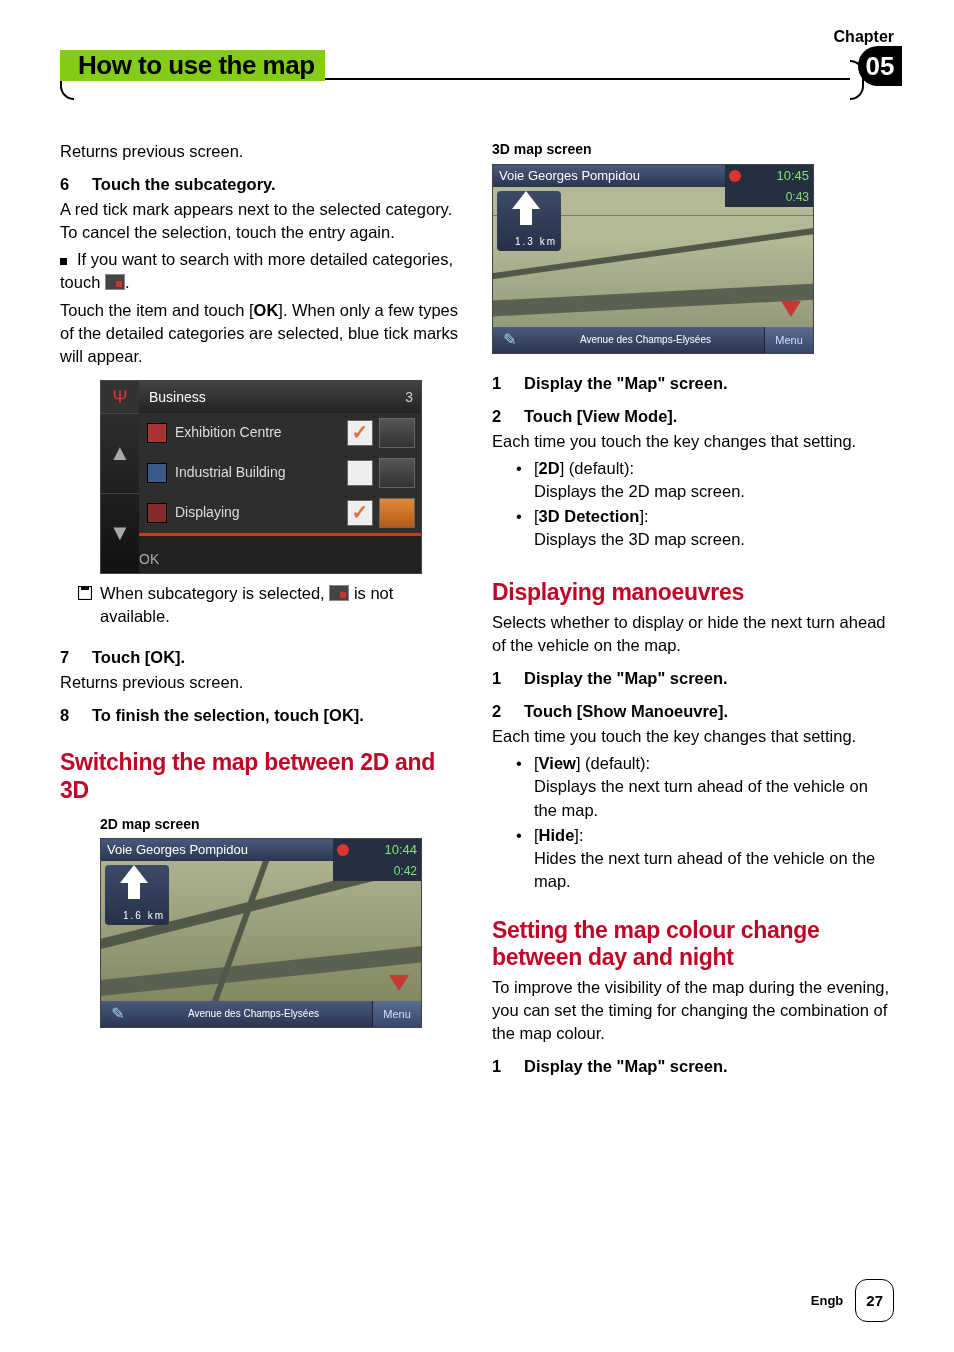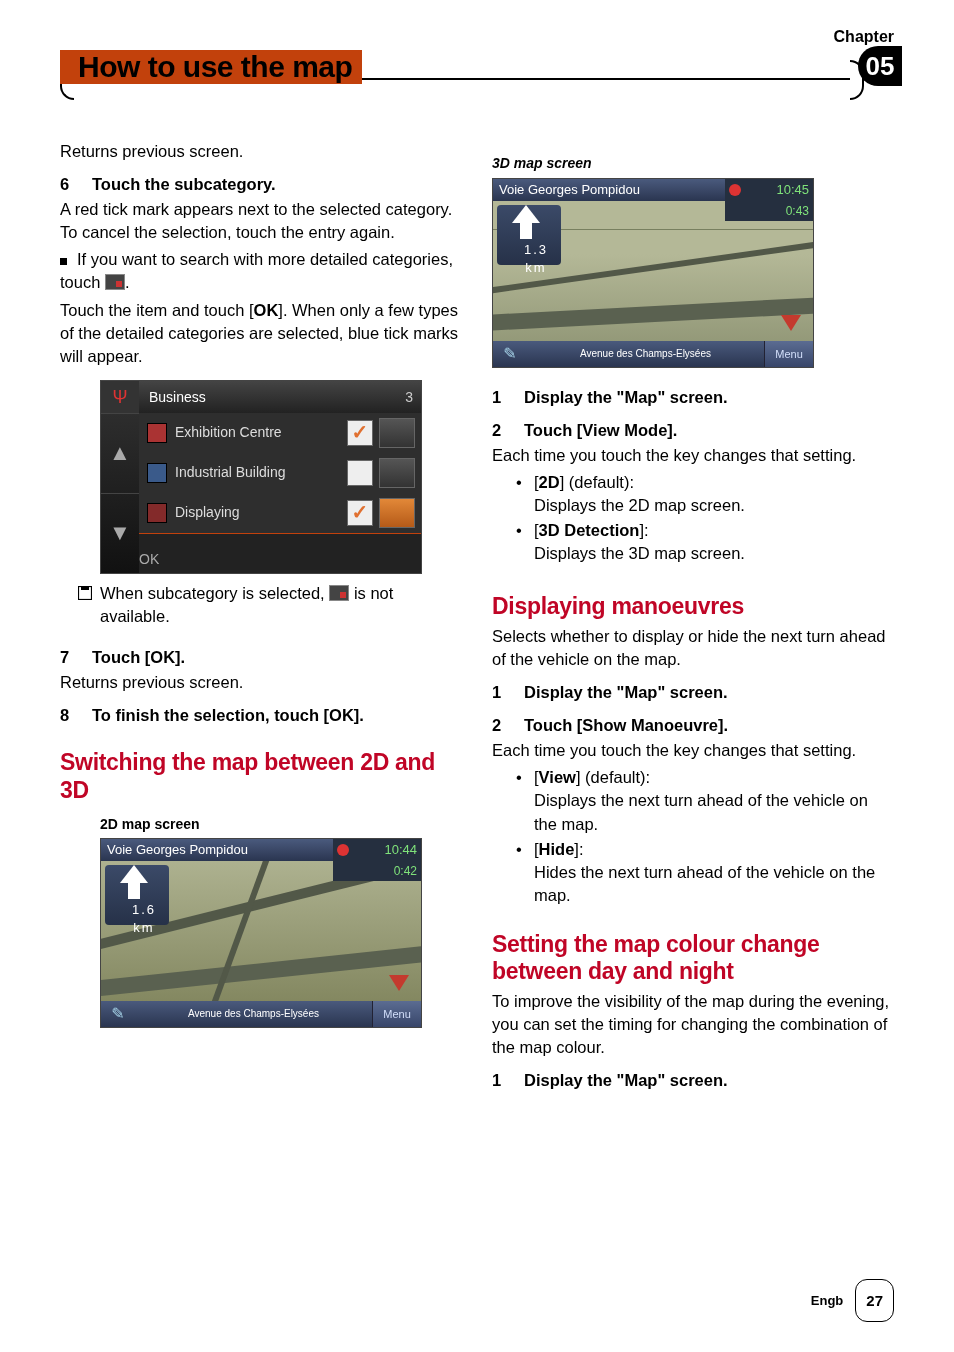--- a/index.html
+++ b/index.html
@@ -46,23 +46,23 @@
     border-bottom: none;
     border-radius: 2px 0 0 0;
     background: #fff;
     transform: rotate(0deg);
     display: none;
   }
   .chapter-title {
     position: absolute;
     left: 0;
     top: 0;
-    font-size: 30px;
+    font-size: 26px;
     font-weight: 900;
-    background: #c2410c;
+    background: #84cc16;
     padding-right: 10px;
     padding-left: 4px;
     letter-spacing: -0.5px;
   }
   .chap-label {
     position: absolute;
     right: 0px;
     top: -22px;
     font-size: 16px;
     font-weight: 700;
@@ -234,21 +234,21 @@
   }
   .shot.business .row {
     position: absolute;
     left: 38px;
     right: 0;
     height: 40px;
     display: flex;
     align-items: center;
     color: #ddd;
     font-size: 14px;
-    border-bottom: 1px solid #c2410c;
+    border-bottom: 3px solid #c2410c;
     background: #2e2e2e;
   }
   .shot.business .row .ricon {
     width: 18px;
     height: 18px;
     background: #a33;
     margin-left: 8px;
     margin-right: 8px;
     border: 1px solid #000;
     font-size: 10px;
@@ -358,23 +358,23 @@
     content: "";
     position: absolute;
     left: -2px; top: -4px;
     width: 0; height: 0;
     border-left: 14px solid transparent;
     border-right: 14px solid transparent;
     border-bottom: 18px solid #fff;
   }
   .shot.map .turn-box .dist {
     text-align: center;
-    font-size: 13px;
+    font-size: 10px;
     letter-spacing: 2px;
-    margin-top: 2px;
+    margin-top: 10px;
     padding-left: 14px;
   }
   .shot.map .flag {
     position: absolute;
     right: 12px;
     bottom: 36px;
     width: 0; height: 0;
     border-left: 10px solid transparent;
     border-right: 10px solid transparent;
     border-top: 16px solid #c43a2e;
@@ -561,21 +561,21 @@
         <div class="flag"></div>
         <div class="bottom-bar">
           <div class="bottom-icon">✎</div>
           <div class="bottom-street">Avenue des Champs-Elysées</div>
           <div class="bottom-menu">Menu</div>
         </div>
       </div>
     </div>
 
     <div class="col">
-      <div class="caption" style="margin-left:0;margin-top:14px;font-style:italic;">3D map screen</div>
+      <div class="caption" style="margin-left:0;margin-top:0;">3D map screen</div>
       <div class="shot map map3d" style="margin-left:0;">
         <div class="horizon"></div>
         <div class="road1"></div>
         <div class="road2"></div>
         <div class="top-bar">Voie Georges Pompidou</div>
         <div class="time-box">10:45</div>
         <div class="time-box2">0:43</div>
         <div class="turn-box">
           <div class="arrow"></div>
           <div class="dist">1.3 km</div>

